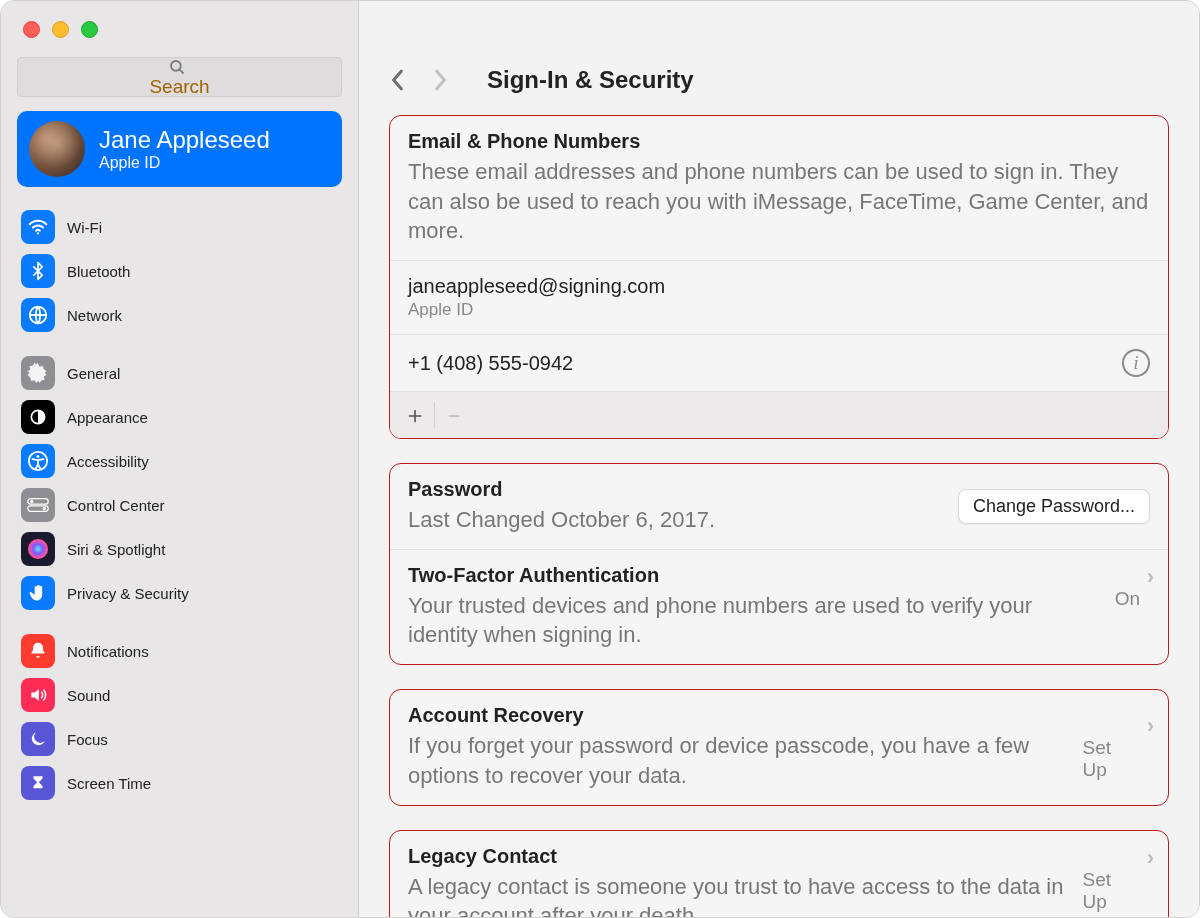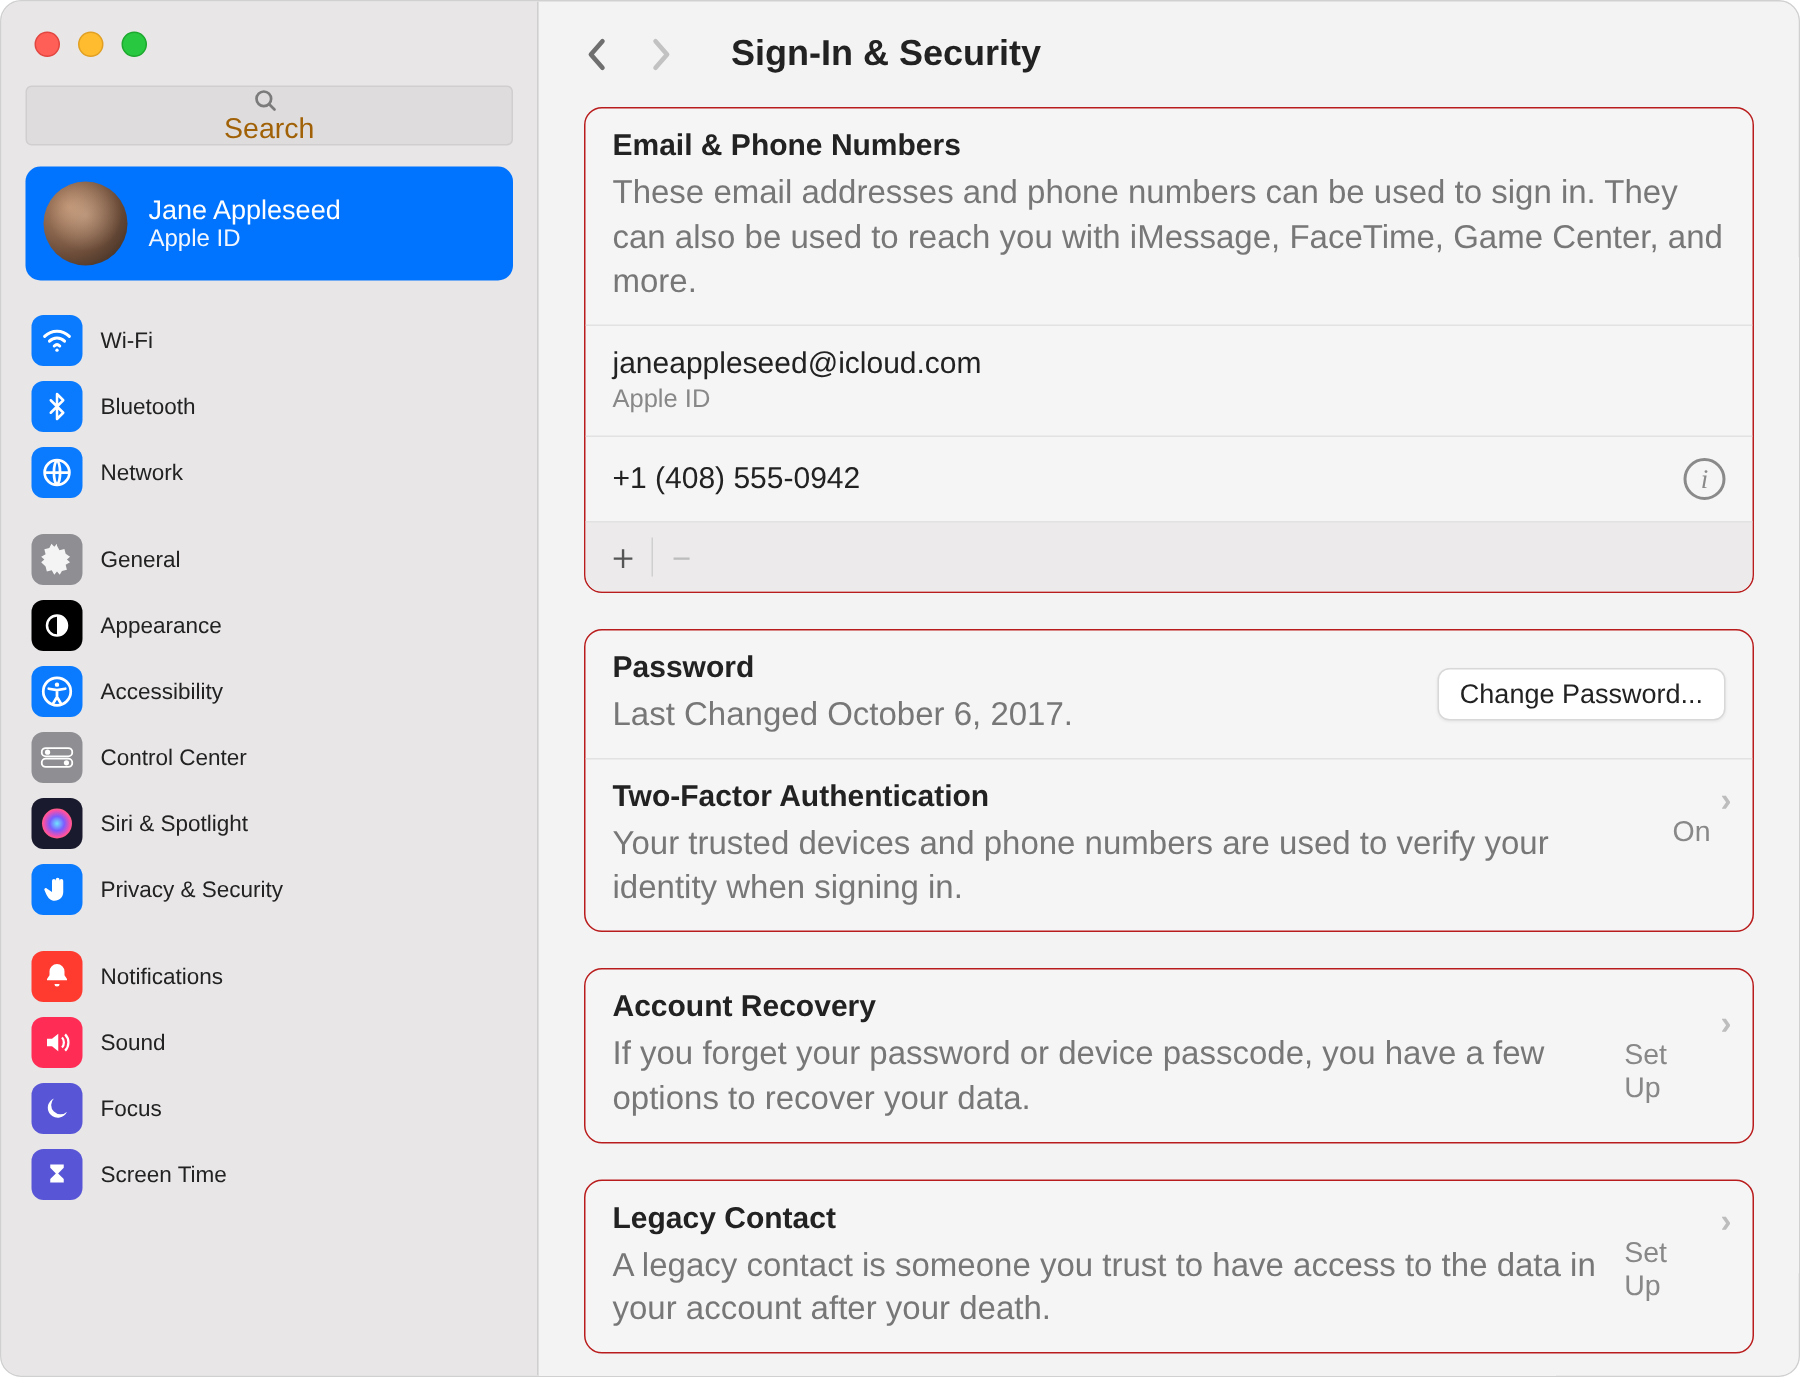--- a/index.html
+++ b/index.html
@@ -72,21 +72,21 @@
     margin-right: 14px;
     flex: none;
     position: relative;
     overflow: hidden;
   }
   .avatar::after{
     content:"";
     position:absolute; inset:0;
     background: radial-gradient(circle at 50% 40%, rgba(255,220,190,0.35), transparent 55%);
   }
-  .account-row .name { font-size: 18px; font-weight: 500; }
+  .account-row .name { font-size: 24px; font-weight: 500; }
   .account-row .sub  { font-size: 16px; opacity: 0.95; }
   .side-group { padding: 0 16px 14px 16px; }
   .side-item {
     display: flex;
     align-items: center;
     height: 44px;
     border-radius: 8px;
     padding: 0 4px;
     cursor: default;
   }
@@ -111,20 +111,21 @@
     flex: 1;
     height: 100%;
     overflow-y: auto;
     background: #f4f3f3;
   }
   .topbar {
     display: flex;
     align-items: center;
     padding: 20px 28px 10px 24px;
     gap: 12px;
+    margin-top: 44px;
   }
   .nav-btn {
     width: 30px; height: 30px; display:flex; align-items:center; justify-content:center;
     color:#6f6f6f; font-size: 24px; font-weight: 600;
   }
   .nav-btn.fwd { color: #c2c2c2; }
   .page-title { font-size: 24px; font-weight: 700; margin-left: 20px; color:#222; }
   .pane { padding: 10px 30px 40px 30px; }
   .card {
     background: #f6f5f5;
@@ -355,21 +356,21 @@
     </div>
 
     <div class="pane">
 
       <div class="card">
         <div class="section">
           <div class="sec-title">Email &amp; Phone Numbers</div>
           <div class="sec-desc" style="max-width:none">These email addresses and phone numbers can be used to sign in. They can also be used to reach you with iMessage, FaceTime, Game Center, and more.</div>
         </div>
         <div class="section clickable">
-          <div class="entry-primary">janeappleseed@icloud.com</div>
+          <div class="entry-primary">janeappleseed@signing.com</div>
           <div class="entry-sub">Apple ID</div>
         </div>
         <div class="section row-flex clickable">
           <div class="entry-primary">+1 (408) 555-0942</div>
           <div class="info-btn">i</div>
         </div>
         <div class="add-remove">
           <button>＋</button>
           <div class="sep"></div>
           <button class="minus">－</button>

